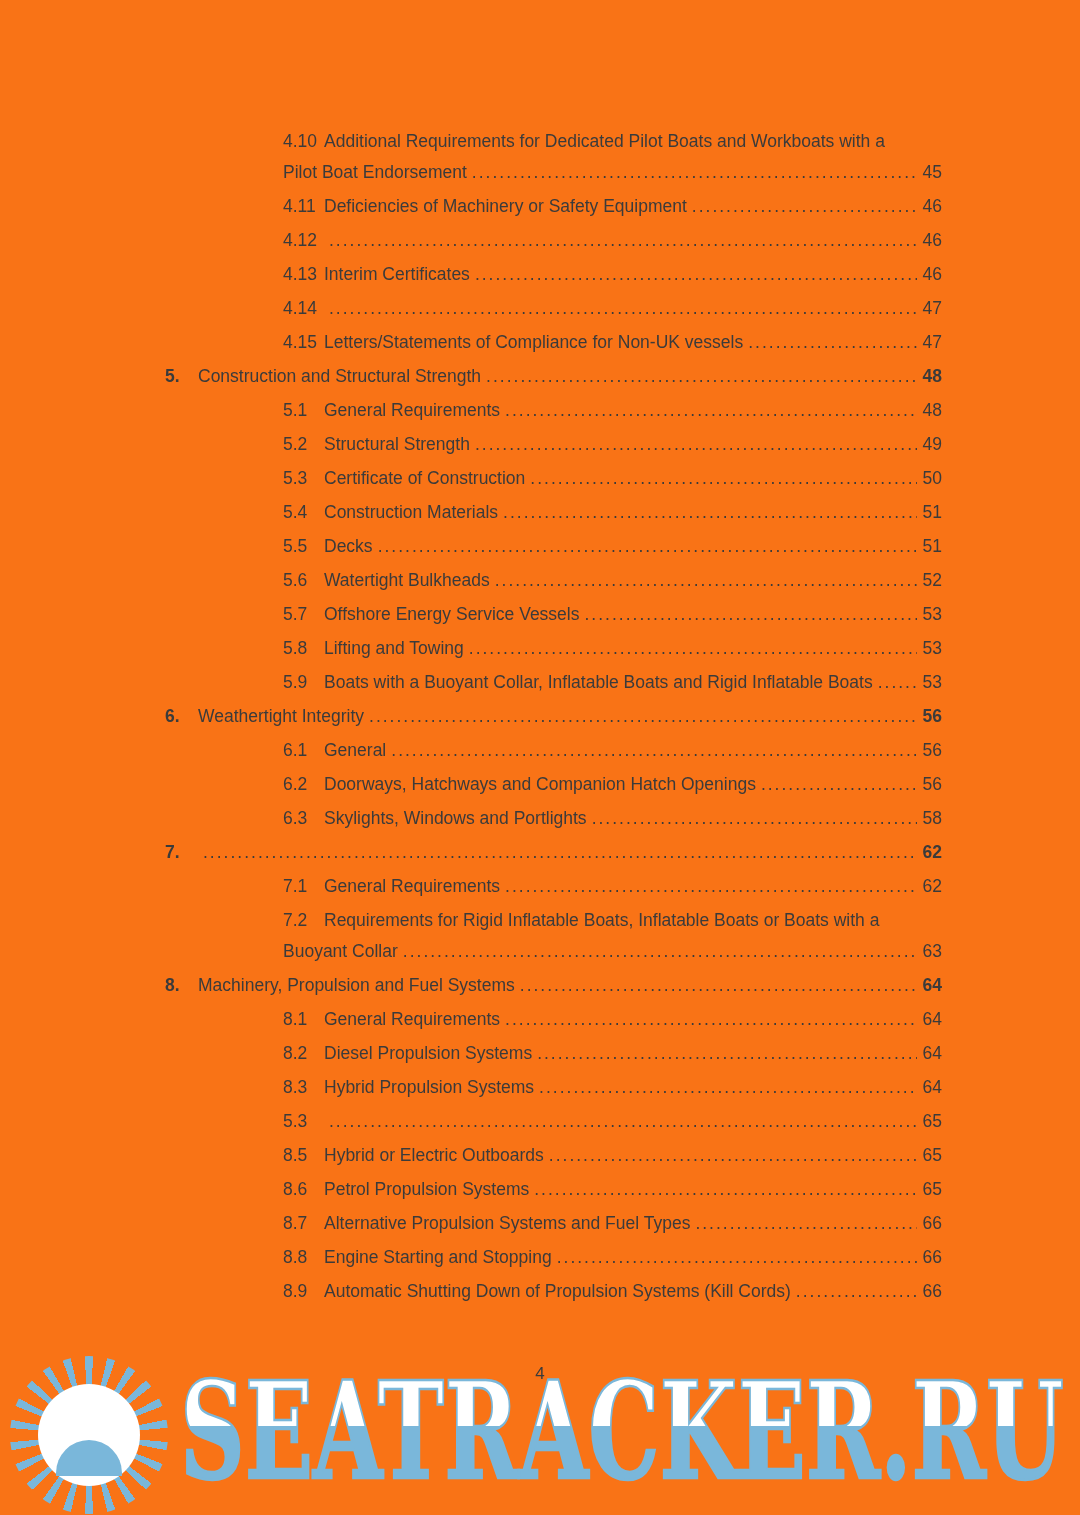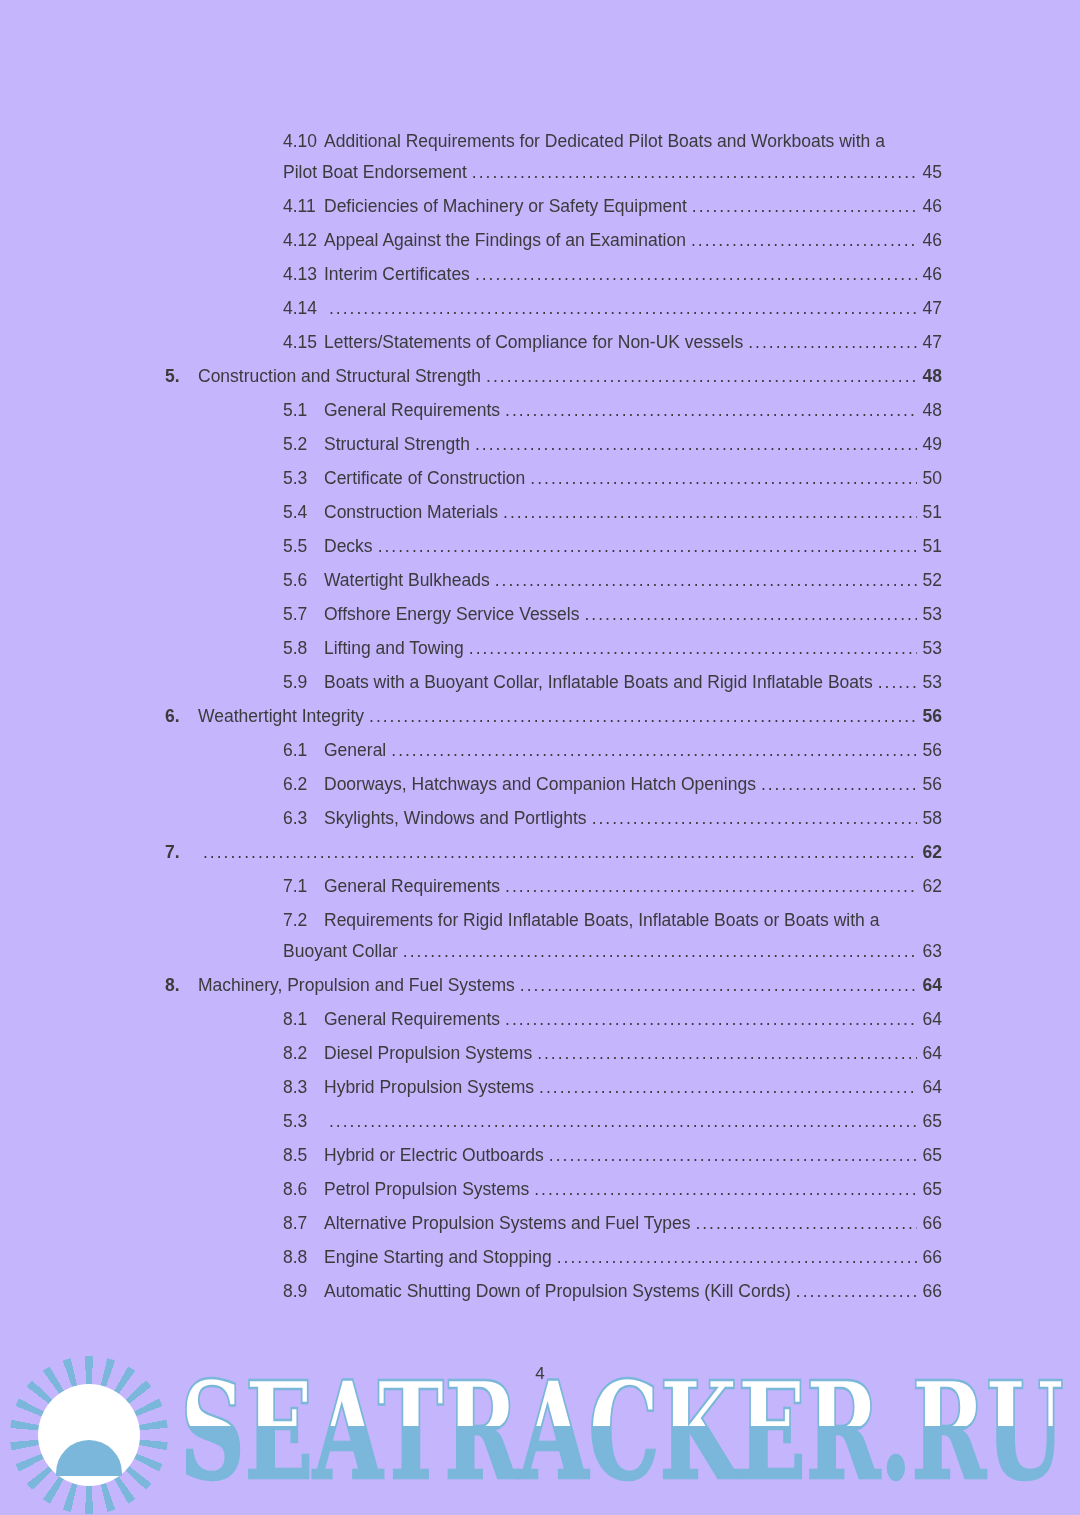--- a/index.html
+++ b/index.html
@@ -4,21 +4,21 @@
 <style>
   * { margin: 0; padding: 0; box-sizing: border-box; }
   html, body { background: #ffffff; }
   body {
     width: 1080px; height: 1515px;
     position: relative;
     overflow: hidden;
     font-family: "Liberation Sans", sans-serif;
     color: #3b3b3b;
   }
-  .page { position: absolute; inset: 0; background: #c4b5fd; }
+  .page { position: absolute; inset: 0; background: #f97316; }
 
   
   .toc {
     position: absolute;
     left: 165px; top: 126px;
     width: 777px;
     font-size: 17.5px;
   }
   .entry { display: flex; align-items: baseline; line-height: 31px; margin-bottom: 3px; }
   .entry .num { flex: 0 0 auto; }
@@ -98,21 +98,20 @@
         </div>
       </div>
       <div class="entry sub">
         <span class="num">4.11</span>
         <span class="title">Deficiencies of Machinery or Safety Equipment</span>
         <span class="dots"></span>
         <span class="pg">46</span>
       </div>
       <div class="entry sub">
         <span class="num">4.12</span>
-        <span class="title">Appeal Against the Findings of an Examination</span>
         <span class="dots"></span>
         <span class="pg">46</span>
       </div>
       <div class="entry sub">
         <span class="num">4.13</span>
         <span class="title">Interim Certificates</span>
         <span class="dots"></span>
         <span class="pg">46</span>
       </div>
       <div class="entry sub">

